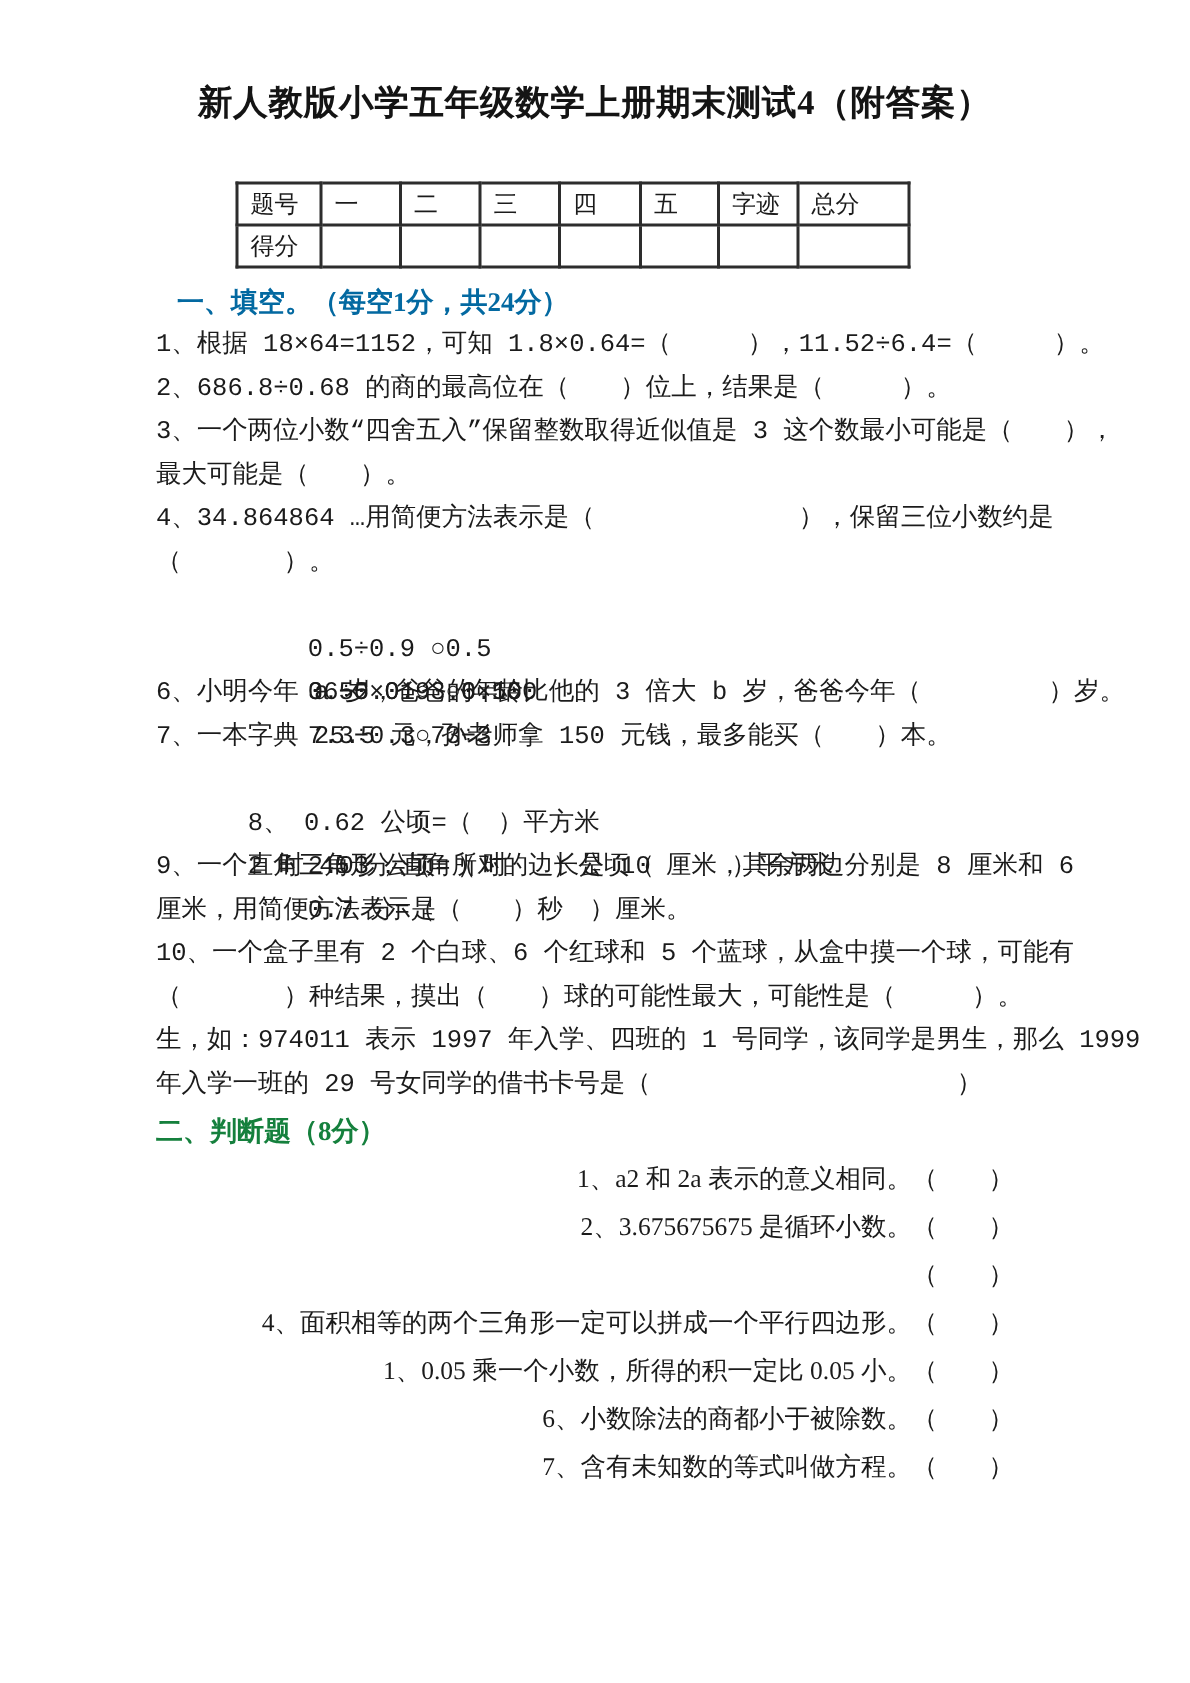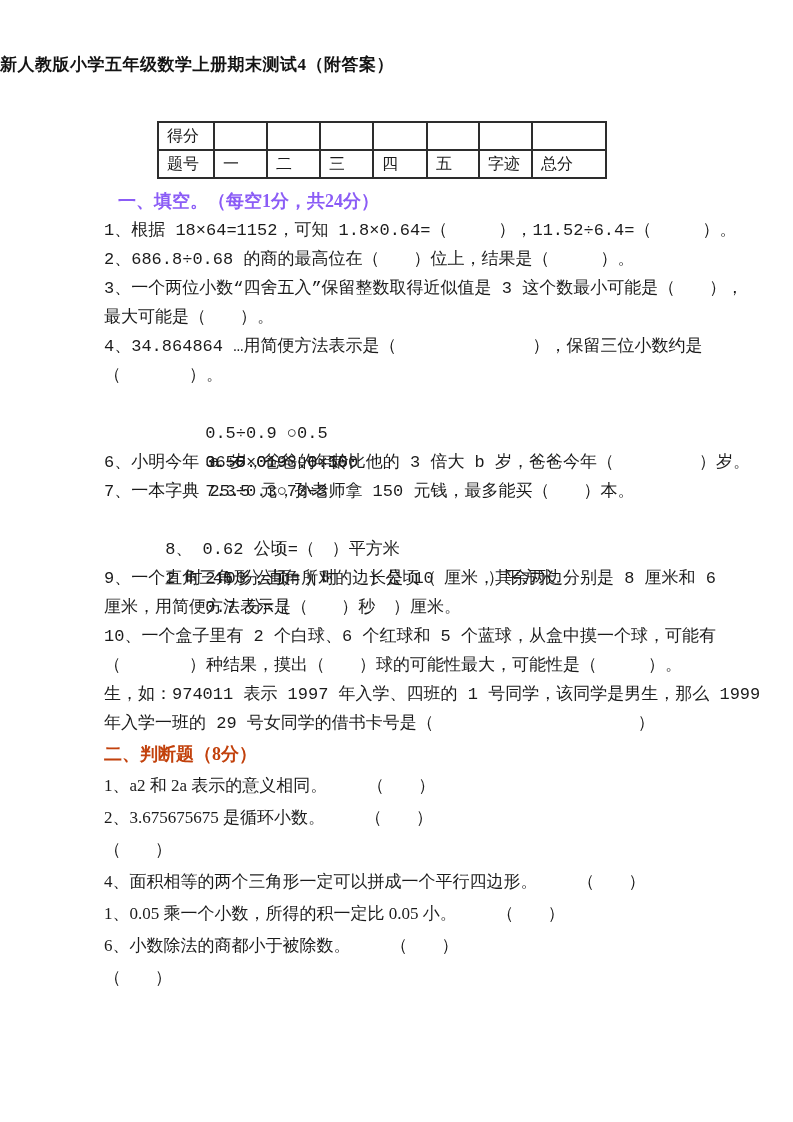--- a/index.html
+++ b/index.html
@@ -10,22 +10,22 @@
     background: #ffffff;
     font-family: "Liberation Serif", "DejaVu Serif", serif;
     color: #1b1b1b;
     overflow: hidden;
   }
   .title {
     position: absolute;
     top: 53px;
     left: 0;
     width: 100%;
-    text-align: left;
-    font-size: 17px;
+    text-align: center;
+    font-size: 23px;
     font-weight: 700;
     letter-spacing: 0.5px;
     color: #141414;
   }
   table.score {
     position: absolute;
     top: 121px;
     left: 157px;
     border-collapse: collapse;
     table-layout: fixed;
@@ -54,44 +54,43 @@
     padding-left: 4px;
     font-family: Liberation Mono, monospace;
   }
   .sec-head {
     font-weight: 700;
     font-size: 18px;
     height: 30px;
     line-height: 30px;
     padding-left: 18px;
     white-space: pre;
-    color: #8b5cf6;
+    color: #0369a1;
   }
   .indent { padding-left: 44px; }
   .col2 .c1 { display: inline-block; width: 162px; }
   .q8r1 .c1 { display: inline-block; width: 350px; }
   .q8r2 .c1 { display: inline-block; width: 300px; }
   .judge-head {
     font-weight: 700;
     font-size: 18px;
     height: 32px;
     line-height: 32px;
     white-space: pre;
     padding-left: 4px;
-    color: #c2410c;
+    color: #15803d;
   }
   .jrow {
     height: 32px;
     line-height: 32px;
     display: flex;
-    justify-content: flex-start;
+    justify-content: flex-end;
     padding-left: 4px;
     padding-right: 20px;
     white-space: pre;
-    gap: 40px;
   }
 </style>
 </head>
 <body>
 
 <div class="page">
 
   <div class="title">新人教版小学五年级数学上册期末测试4（附答案）</div>
 
   <table class="score">
@@ -100,38 +99,38 @@
         <col style="width:53px">
         <col style="width:53px">
         <col style="width:53px">
       <col style="width:54px">
         <col style="width:52px">
         <col style="width:53px">
         <col style="width:74px">
     </colgroup>
     <tbody>
         <tr>
+      <td>题号</td>
+      <td>一</td>
+      <td>二</td>
+      <td>三</td>
+      <td>四</td>
+      <td>五</td>
+      <td>字迹</td>
+      <td>总分</td>
+    </tr>
+    <tr>
       <td>得分</td>
       <td></td>
       <td></td>
       <td></td>
       <td></td>
       <td></td>
       <td></td>
       <td></td>
-    </tr>
-    <tr>
-      <td>题号</td>
-      <td>一</td>
-      <td>二</td>
-      <td>三</td>
-      <td>四</td>
-      <td>五</td>
-      <td>字迹</td>
-      <td>总分</td>
     </tr>
   </tbody>
     </table>
 
   <div class="content">
 
     <div class="sec-head">一、填空。（每空1分，共24分）</div>
 
     <div class="line">1、根据 18×64=1152，可知 1.8×0.64=（　　　），11.52÷6.4=（　　　）。</div>
     <div class="line">2、686.8÷0.68 的商的最高位在（　　）位上，结果是（　　　）。</div>
@@ -183,17 +182,18 @@
     </div>
     <div class="jrow">
       <span>1、0.05 乘一个小数，所得的积一定比 0.05 小。</span>
       <span>（　　）</span>
     </div>
     <div class="jrow">
       <span>6、小数除法的商都小于被除数。</span>
       <span>（　　）</span>
     </div>
     <div class="jrow">
+      <span>7、含有未知数的等式叫做方程。</span>
       <span>（　　）</span>
     </div>
 
   </div>
 </div>
 
 </body></html>

